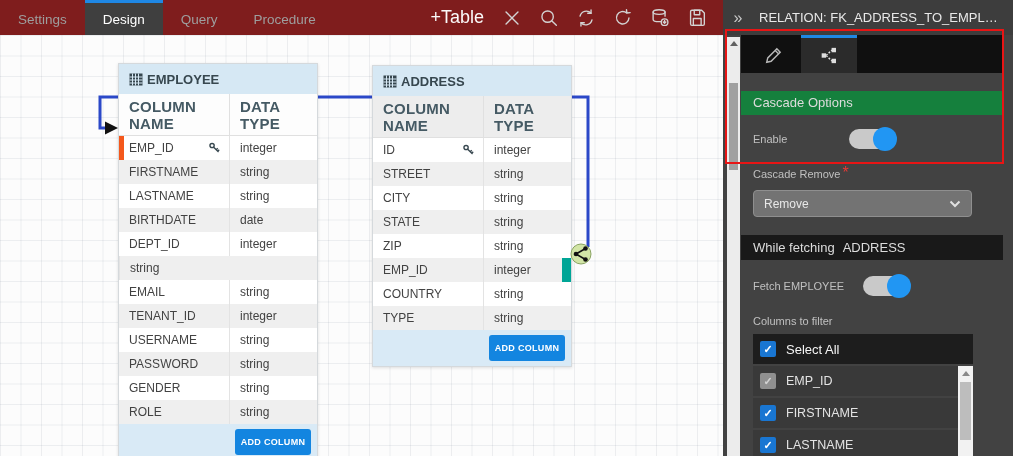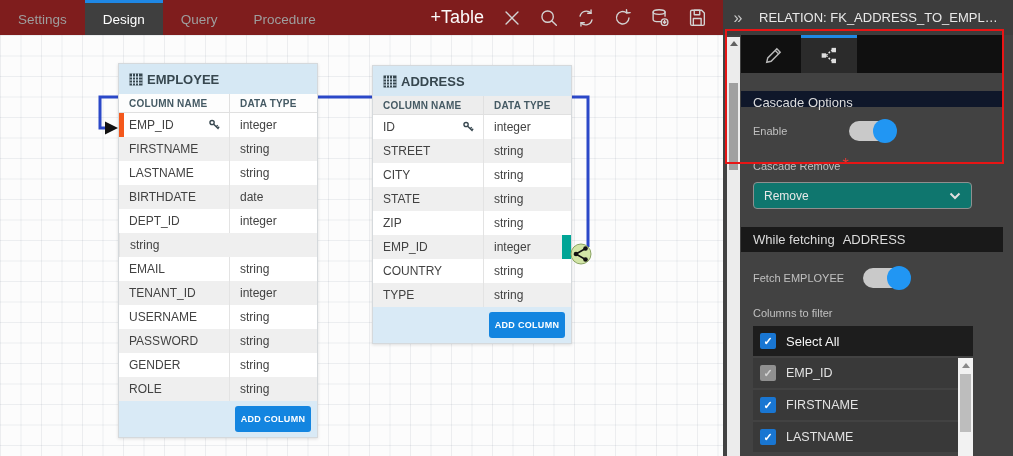--- a/index.html
+++ b/index.html
@@ -27,22 +27,22 @@
       linear-gradient(to right, rgba(90,110,130,0.10) 1px, transparent 1px),
       linear-gradient(to bottom, rgba(90,110,130,0.10) 1px, transparent 1px);
     background-size:20.5px 20.5px; }
   .conn-under { position:absolute; left:0; top:0; z-index:1; }
   .conn-over  { position:absolute; left:0; top:0; z-index:3; }
 
   .db-table { position:absolute; width:200px; background:#fff; border:1px solid #d5d9dc; z-index:2;
               box-shadow:0 1px 3px rgba(0,0,0,0.12); }
   .tbl-title { height:30px; background:var(--tbl-head,#d6e8f4); display:flex; align-items:center; gap:4px;
                padding:0 10px; font-size:13px; font-weight:bold; color:#37474f; cursor:move; }
-  .tbl-colhead { height:19px; display:grid; grid-template-columns:110px 1fr; align-items:center;
-                 font-size:10px; font-weight:bold; color:#455a64; letter-spacing:0.2px;
+  .tbl-colhead { height:42px; display:grid; grid-template-columns:110px 1fr; align-items:center;
+                 font-size:15px; font-weight:bold; color:#455a64; letter-spacing:0.2px;
                  border-bottom:1px solid #e0e0e0; background:#fdfdfd; }
   .db-table.colhead-gray .tbl-colhead { background:#ededed; }
   .tbl-colhead span { padding-left:10px; }
   .tbl-colhead span:last-child { border-left:1px solid #e0e0e0; height:100%; display:flex; align-items:center; }
   .tbl-row { position:relative; height:24px; display:grid; grid-template-columns:110px 1fr; align-items:center;
              font-size:12px; color:#424242; cursor:pointer; }
   .tbl-row:nth-child(even) { background:#efefef; }
   .cell-name { position:relative; padding-left:10px; height:100%; display:flex; align-items:center; }
   .cell-type { padding-left:10px; border-left:1px solid #e3e3e3; height:100%; display:flex; align-items:center; }
   .key-ic { position:absolute; right:8px; top:50%; transform:translateY(-50%); display:flex; }
@@ -72,36 +72,36 @@
 
   .panel-content { margin-left:18px; width:262px; }
 
   
   .ptabs { height:38px; background:#101010; display:flex; padding-left:4px; }
   .ptab { width:56px; display:flex; align-items:center; justify-content:center; border-top:3px solid transparent; cursor:pointer; }
   .ptab.active { background:#2b2b2b; border-top-color:var(--accent,#1e88e5); }
   .ptab svg { stroke:#b9b9b9; fill:none; stroke-width:1.5; }
   .ptab.active svg { stroke:#e4e4e4; }
 
-  .sec-header { margin-top:18px; height:16px; line-height:24px; background:#0f172a; color:#dcdcdc;
+  .sec-header { margin-top:18px; height:24px; line-height:24px; background:#15803d; color:#dcdcdc;
                 font-size:13px; padding-left:12px; }
   .sec-header.darker { background:#191919; height:25px; line-height:25px; display:flex; gap:8px; }
 
   .toggle-row { display:flex; align-items:center; margin:14px 0 0 12px; }
   .toggle-row .lab { color:#c0c0c0; font-size:11px; min-width:96px; }
   .toggle { position:relative; width:46px; height:20px; border-radius:10px; background:#c9c9c9; cursor:pointer; }
   .toggle.on::after { content:""; position:absolute; right:-2px; top:-2px; width:24px; height:24px;
                       border-radius:50%; background:var(--toggle-blue,#2196f3); }
 
   .field { margin:15px 0 0 12px; }
   .field .flab { color:#c0c0c0; font-size:11px; }
   .field .req { color:#e53935; margin-left:2px; }
   .select-box { margin-top:8px; width:219px; height:27px; border:1px solid #8f8f8f; border-radius:4px;
                 display:flex; align-items:center; justify-content:space-between; padding:0 10px;
-                color:#e8e8e8; font-size:12px; cursor:pointer; background:#0f766e; }
+                color:#e8e8e8; font-size:12px; cursor:pointer; background:#737373; }
   .select-box svg { stroke:#e0e0e0; fill:none; stroke-width:2; }
 
   .cols-label { margin:19px 0 0 12px; color:#c0c0c0; font-size:11px; }
 
   .filter-list { position:relative; margin:7px 0 0 12px; width:220px; }
   .f-row { display:flex; align-items:center; gap:10px; height:30px; padding-left:7px; background:#393939;
            margin-top:2px; cursor:pointer; }
   .f-row.head { background:#1d1d1d; margin-top:0; }
   .f-row .fl { color:#e3e3e3; font-size:12.5px; }
   .f-row.head .fl { color:#f5f5f5; font-size:13px; }

